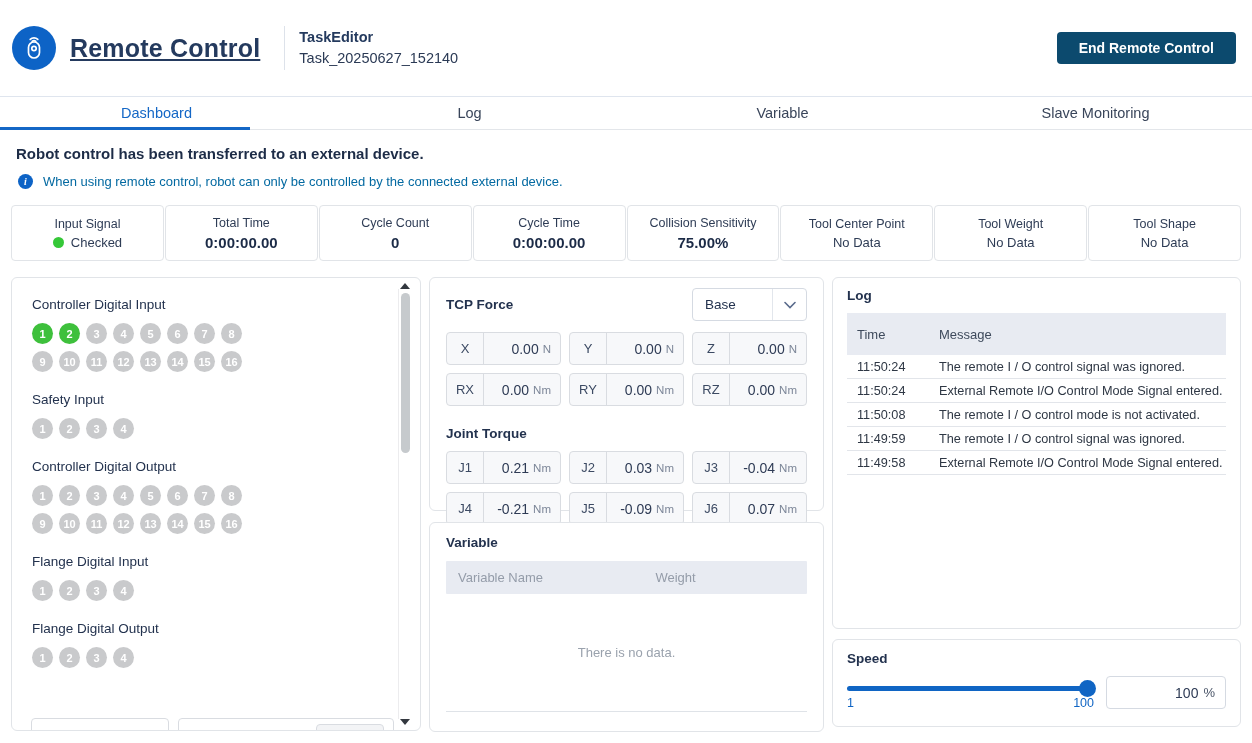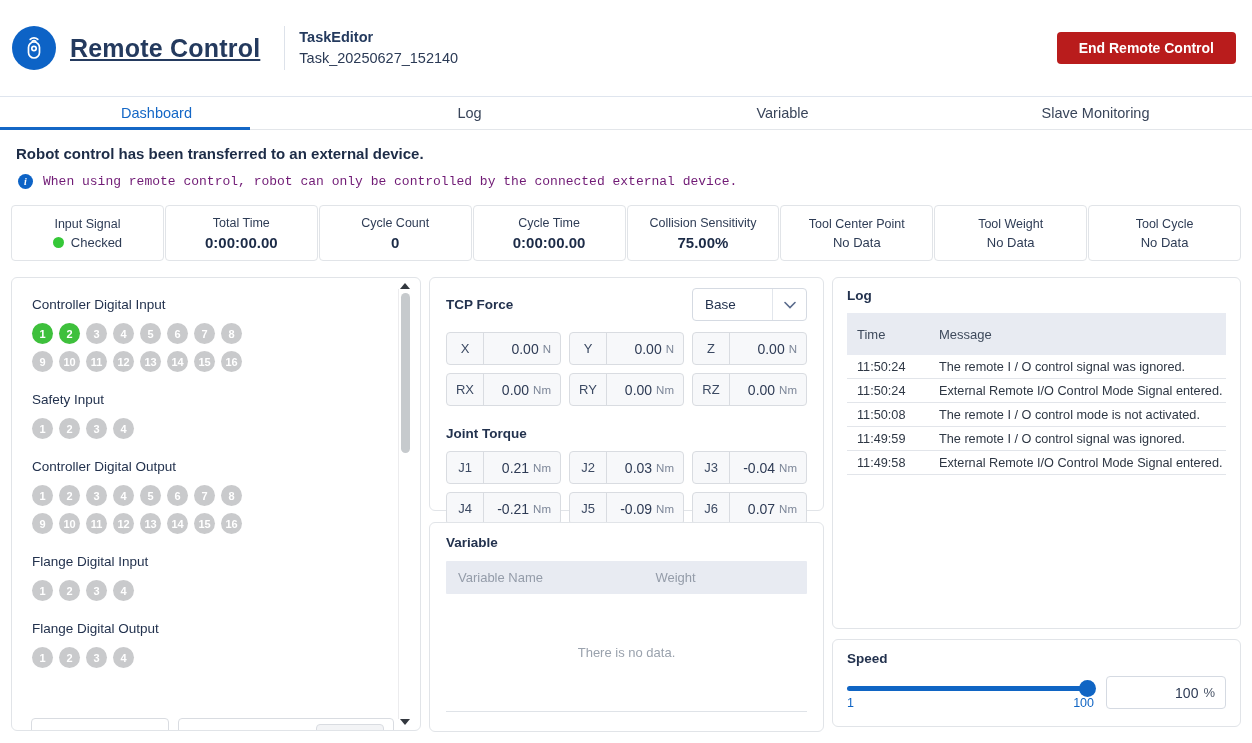--- a/index.html
+++ b/index.html
@@ -11,38 +11,38 @@
   
   .header { height:96px; display:flex; align-items:center; padding:0 16px 0 12px; }
   .logo-circle { width:44px; height:44px; border-radius:50%; background:#0d63c6;
     display:flex; align-items:center; justify-content:center; flex:0 0 auto; }
   .app-title { font-size:25px; font-weight:bold; color:#243a5e; margin-left:14px; letter-spacing:.2px;text-decoration:underline; }
   .header-divider { width:1px; height:44px; background:#dde2ea; margin:0 14px 0 24px; }
   .task-block { display:flex; flex-direction:column; justify-content:center; line-height:1.45; }
   .task-type { font-size:14.5px; font-weight:bold; color:#243a5e; }
   .task-name { font-size:14.5px; color:#2b3a55; }
   .header-spacer { flex:1; }
-  .end-btn { background:#b91c1c; color:#fff; font-size:14px; font-weight:bold;
+  .end-btn { background:#0c4a6e; color:#fff; font-size:14px; font-weight:bold;
     border:none; border-radius:4px; padding:0 22px; height:32px; cursor:pointer;
     font-family:"Liberation Sans",sans-serif; }
   
   .tabbar { height:34px; border-top:1px solid #dfe5ee; border-bottom:1px solid #e3e6ea;
     display:flex; position:relative; }
   .tab { width:25%; display:flex; align-items:center; justify-content:center;
     font-size:14.5px; color:#39455a; cursor:pointer; }
   .tab.active { color:#1467c6; }
   .tab-underline { position:absolute; left:0; bottom:-1px; width:250px; height:3px; background:#1467c6; }
   
   .notice { padding:15px 16px 0 16px; }
   .notice-title { font-size:15px; font-weight:bold; color:#1d2c47; }
   .notice-info { display:flex; align-items:center; margin-top:12px; }
   .info-icon { width:15px; height:15px; border-radius:50%; background:#0d63c6; color:#fff;
     font-size:10px; font-weight:bold; display:flex; align-items:center; justify-content:center;
     margin:0 10px 0 2px; flex:0 0 auto; font-family:"Liberation Serif",serif; font-style:italic;}
-  .notice-info-text { font-size:13px; color:#701a75;font-family:Liberation Mono, monospace; }
+  .notice-info-text { font-size:13px; color:#0369a1; }
   
   .stats-row { display:flex; gap:1px; margin:16px 11px 0 11px; }
   .stat-card { flex:1; border:1px solid #e1e4e8; border-radius:4px; height:56px;
     display:flex; flex-direction:column; align-items:center; justify-content:center; gap:4px; }
   .stat-label { font-size:12.5px; color:#2e3c55; }
   .stat-value { font-size:15px; font-weight:bold; color:#1c2b47; }
   .stat-value.plain { font-weight:normal; font-size:13px; color:#2e3c55; }
   .status-wrap { display:flex; align-items:center; gap:7px; }
   .green-dot { width:11px; height:11px; border-radius:50%; background:#35c838; }
   
@@ -196,21 +196,21 @@
     </div>
     <div class="stat-card">
       <div class="stat-label">Tool Center Point</div>
       <div class="stat-value plain">No Data</div>
     </div>
     <div class="stat-card">
       <div class="stat-label">Tool Weight</div>
       <div class="stat-value plain">No Data</div>
     </div>
     <div class="stat-card">
-      <div class="stat-label">Tool Cycle</div>
+      <div class="stat-label">Tool Shape</div>
       <div class="stat-value plain">No Data</div>
     </div>
   </div>
 
 <div class="main">
 
   <div class="panel io-panel" id="io-panel">
 
     <div id="io-sections-host">
         <div class="io-section">

